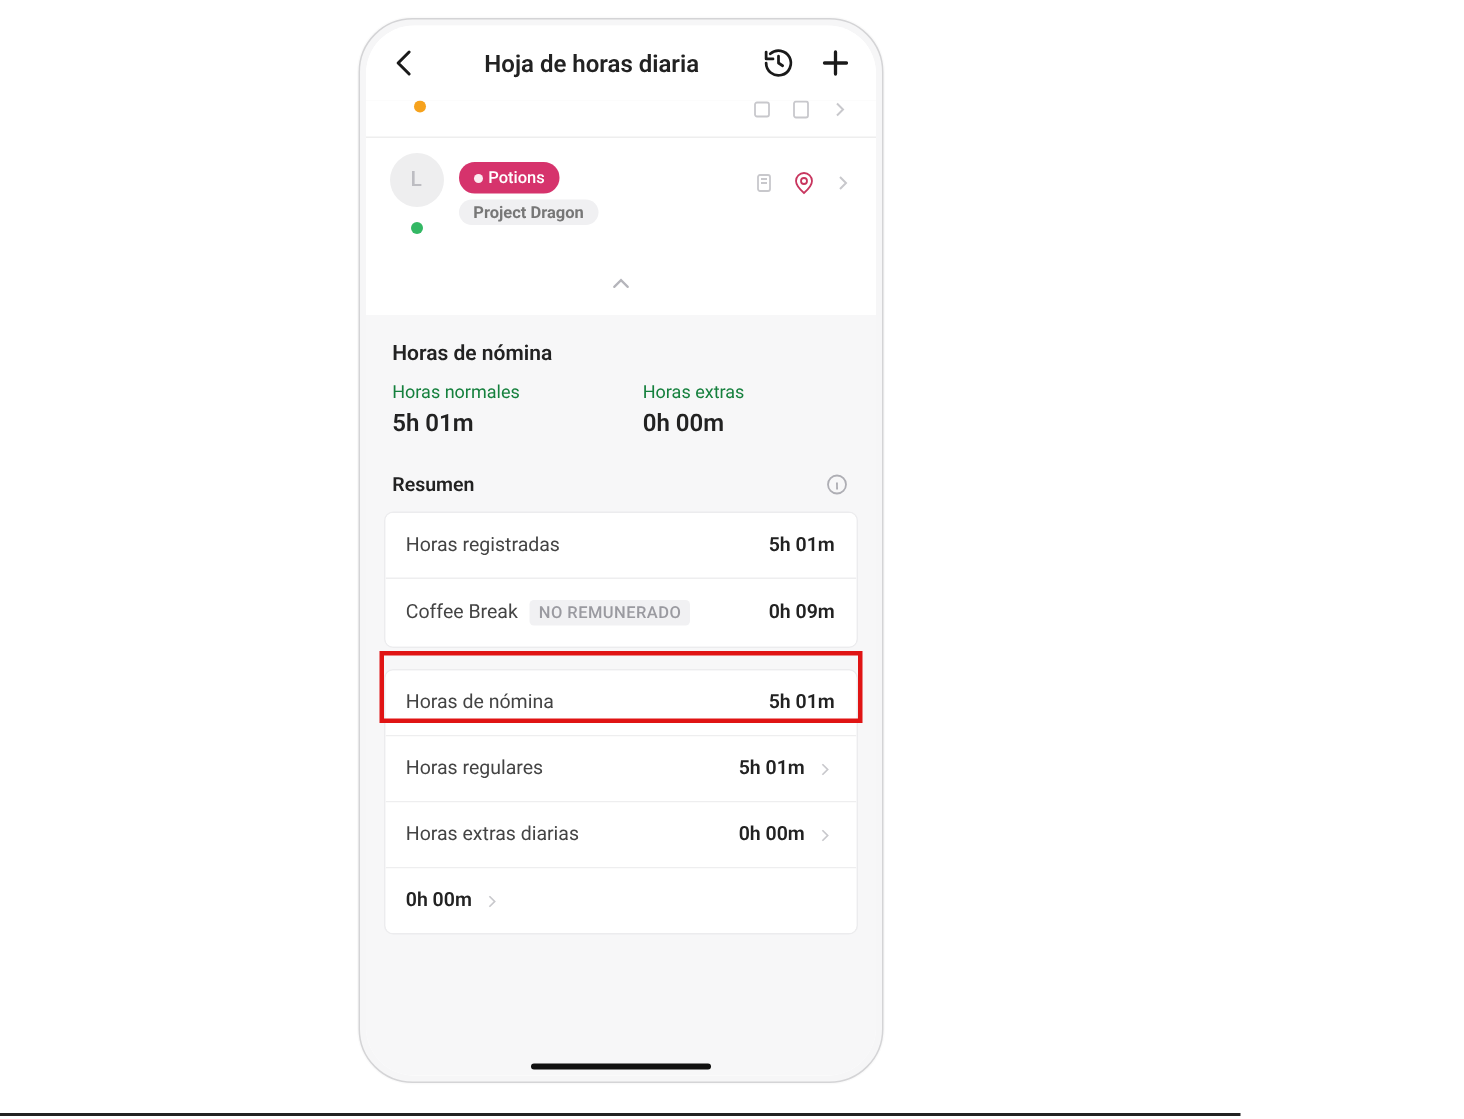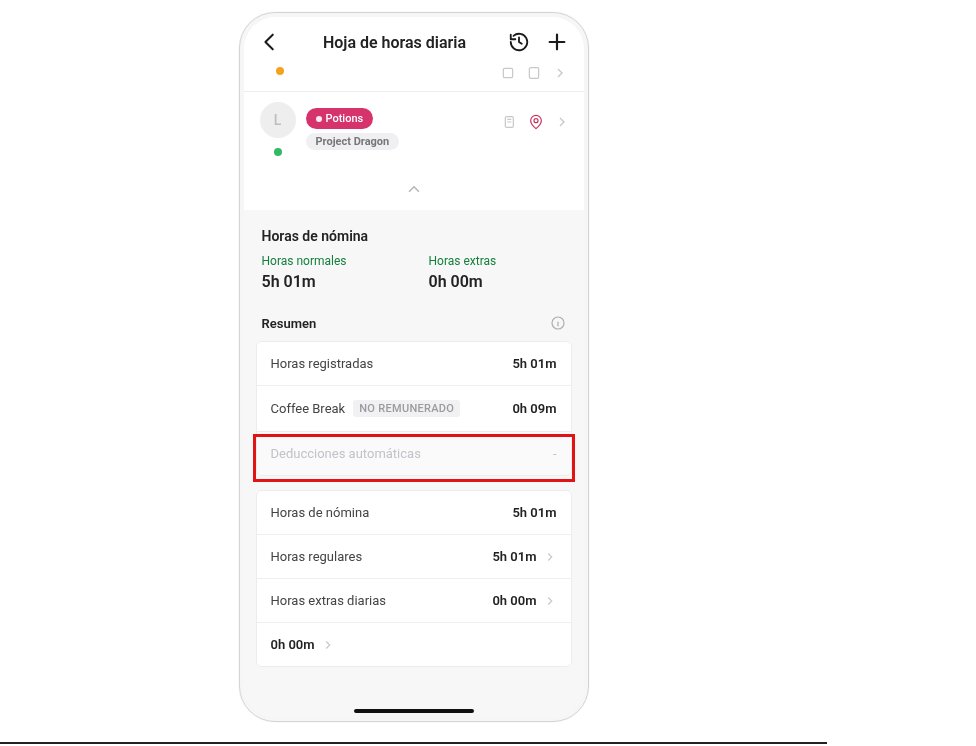--- a/index.html
+++ b/index.html
@@ -262,28 +262,20 @@
             </div>
             <div class="row">
               <div class="left">
                 <span>Coffee Break</span>
                 <span class="badge">NO REMUNERADO</span>
               </div>
               <div class="val">
                 <span>0h 09m</span>
               </div>
             </div>
-            <div class="row muted">
-              <div class="left">
-                <span>Deducciones automáticas</span>
-              </div>
-              <div class="val">
-                <span>-</span>
-              </div>
-            </div>
           </div>
 
         <div class="card" id="card-group2">
             <div class="row">
               <div class="left">
                 <span>Horas de nómina</span>
               </div>
               <div class="val">
                 <span>5h 01m</span>
               </div>

